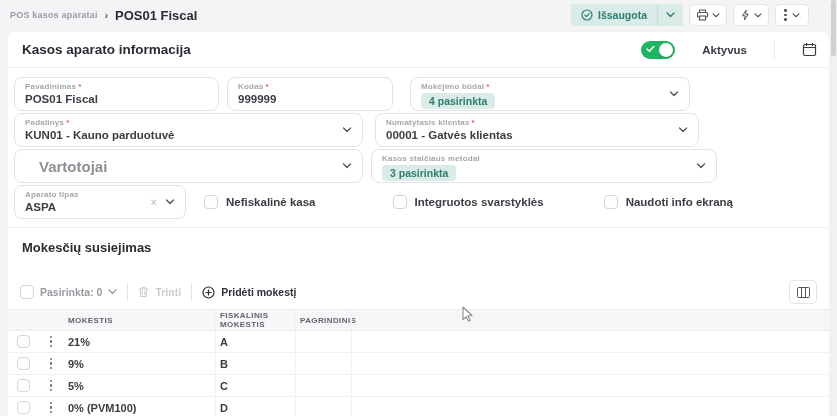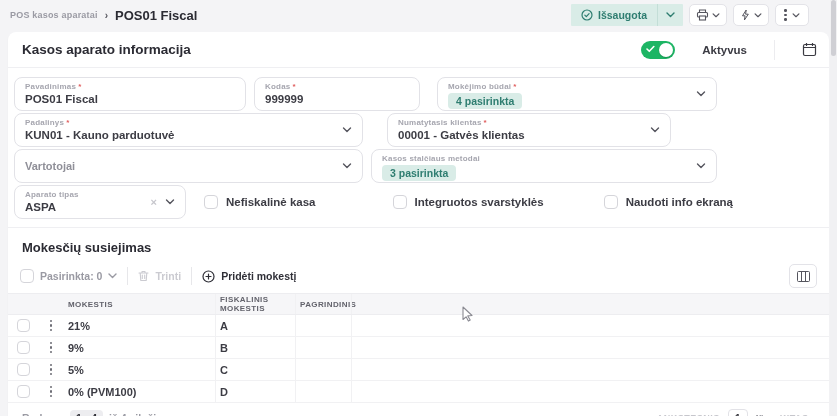--- a/index.html
+++ b/index.html
@@ -30,32 +30,32 @@
   .toggle-label { font-size:11.5px; font-weight:bold; color:#3a3a42; }
   .hdr-divider { width:1px; height:20px; background:#ececef; }
 
   
   .form { padding:9px 6px 0 6px; }
   .frow { display:flex; margin-bottom:2px; }
   .field { position:relative; height:34px; border:1px solid #e2e2e7; border-radius:8px; padding:4px 10px 0 10px; background:#fff; }
   .flabel { font-size:8px; color:#a6a6af; font-weight:bold; letter-spacing:.2px; line-height:9px; white-space:nowrap; overflow:hidden; }
   .req { color:#e05c5c; margin-left:2px; }
   .fvalue { font-size:11.5px; font-weight:bold; color:#3c3c44; margin-top:2px; white-space:nowrap; }
-  .fplaceholder { font-size:11px; font-weight:bold; color:#8f8f98; position:absolute; left:10px; top:50%; transform:translateY(-50%); }
+  .fplaceholder { font-size:15px; font-weight:bold; color:#8f8f98; position:absolute; left:24px; top:50%; transform:translateY(-50%); }
   .badge { display:inline-block; background:#d9ece7; color:#2e7d70; font-size:10.5px; font-weight:bold; padding:2px 8px; border-radius:4px; margin-top:1px; }
   .f-caret { position:absolute; right:10px; top:50%; transform:translateY(-50%); }
   .f-clear { position:absolute; right:28px; top:50%; transform:translateY(-50%); color:#c6c6cc; font-size:11px; font-weight:bold; }
   .chk { display:flex; align-items:center; gap:8px; height:34px; }
   .chk-box { width:14px; height:14px; border:1.5px solid #d5d5da; border-radius:4px; background:#fff; }
   .chk-label { font-size:11.5px; font-weight:bold; color:#3c3c44; white-space:nowrap; }
 
   
   .section-divider { border-top:1px solid #efeff2; margin-top:8px; }
   .section-title { font-size:13px; font-weight:bold; color:#2b2b33; padding:12px 4px 8px 14px; }
-  .toolbar { display:flex; align-items:center; height:30px; padding:0 12px 4px 12px; gap:10px; }
+  .toolbar { display:flex; align-items:center; height:30px; padding:0 12px 4px 12px; gap:10px;margin-top:16px; }
   .tb-group { display:flex; align-items:center; gap:6px; }
   .tb-sel-label { font-size:10.5px; font-weight:bold; color:#9a9aa3; }
   .tb-vdiv { width:1px; height:18px; background:#e7e7ea; }
   .tb-disabled { font-size:10.5px; font-weight:bold; color:#cbcbd1; }
   .tb-add-label { font-size:10.5px; font-weight:bold; color:#2f2f37; }
   .tb-cols-btn { margin-left:auto; width:28px; height:24px; border:1px solid #e3e3e8; border-radius:5px; background:#fff; display:flex; align-items:center; justify-content:center; }
 
   
   .table { width:100%; }
   .trow { display:grid; grid-template-columns:30px 26px 151px 80px 56px 1fr; align-items:center; }
@@ -157,21 +157,21 @@
           <rect x="1.5" y="2.5" width="12" height="11" rx="1.5" fill="none" stroke="#3a3a42" stroke-width="1.2"></rect>
           <path d="M4.5 1v3M10.5 1v3" stroke="#3a3a42" stroke-width="1.2"></path>
           <path d="M1.5 5.5h12" stroke="#3a3a42" stroke-width="1"></path>
         </svg>
     </div>
   </div>
 
   <div class="form">
 
     <div class="frow">
-      <div class="field" style="width:232px">
+      <div class="field" style="width:205px">
         <div class="flabel"><span>Pavadinimas</span><span class="req">*</span></div>
         <div class="fvalue">POS01 Fiscal</div>
       </div>
       <div class="field" style="width:166px; margin-left:8px">
         <div class="flabel"><span>Kodas</span><span class="req">*</span></div>
         <div class="fvalue">999999</div>
       </div>
       <div class="field" style="width:280px; margin-left:17px">
         <div class="flabel"><span>Mokėjimo būdai</span><span class="req">*</span></div>
         <span class="badge">4 pasirinkta</span>
@@ -182,21 +182,21 @@
     </div>
 
     <div class="frow">
       <div class="field" style="width:349px">
         <div class="flabel"><span>Padalinys</span><span class="req">*</span></div>
         <div class="fvalue">KUN01 - Kauno parduotuvė</div>
         <svg class="f-caret" width="10" height="6" viewBox="0 0 9 6">
             <path d="M1 1l3.5 3.5L8 1" fill="none" stroke="#55555e" stroke-width="1.4" stroke-linecap="round" stroke-linejoin="round"></path>
           </svg>
       </div>
-      <div class="field" style="width:284px; margin-left:24px">
+      <div class="field" style="width:324px; margin-left:12px">
         <div class="flabel"><span>Numatytasis klientas</span><span class="req">*</span></div>
         <div class="fvalue">00001 - Gatvės klientas</div>
         <svg class="f-caret" width="10" height="6" viewBox="0 0 9 6">
             <path d="M1 1l3.5 3.5L8 1" fill="none" stroke="#55555e" stroke-width="1.4" stroke-linecap="round" stroke-linejoin="round"></path>
           </svg>
       </div>
     </div>
 
     <div class="frow">
       <div class="field" style="width:349px">

